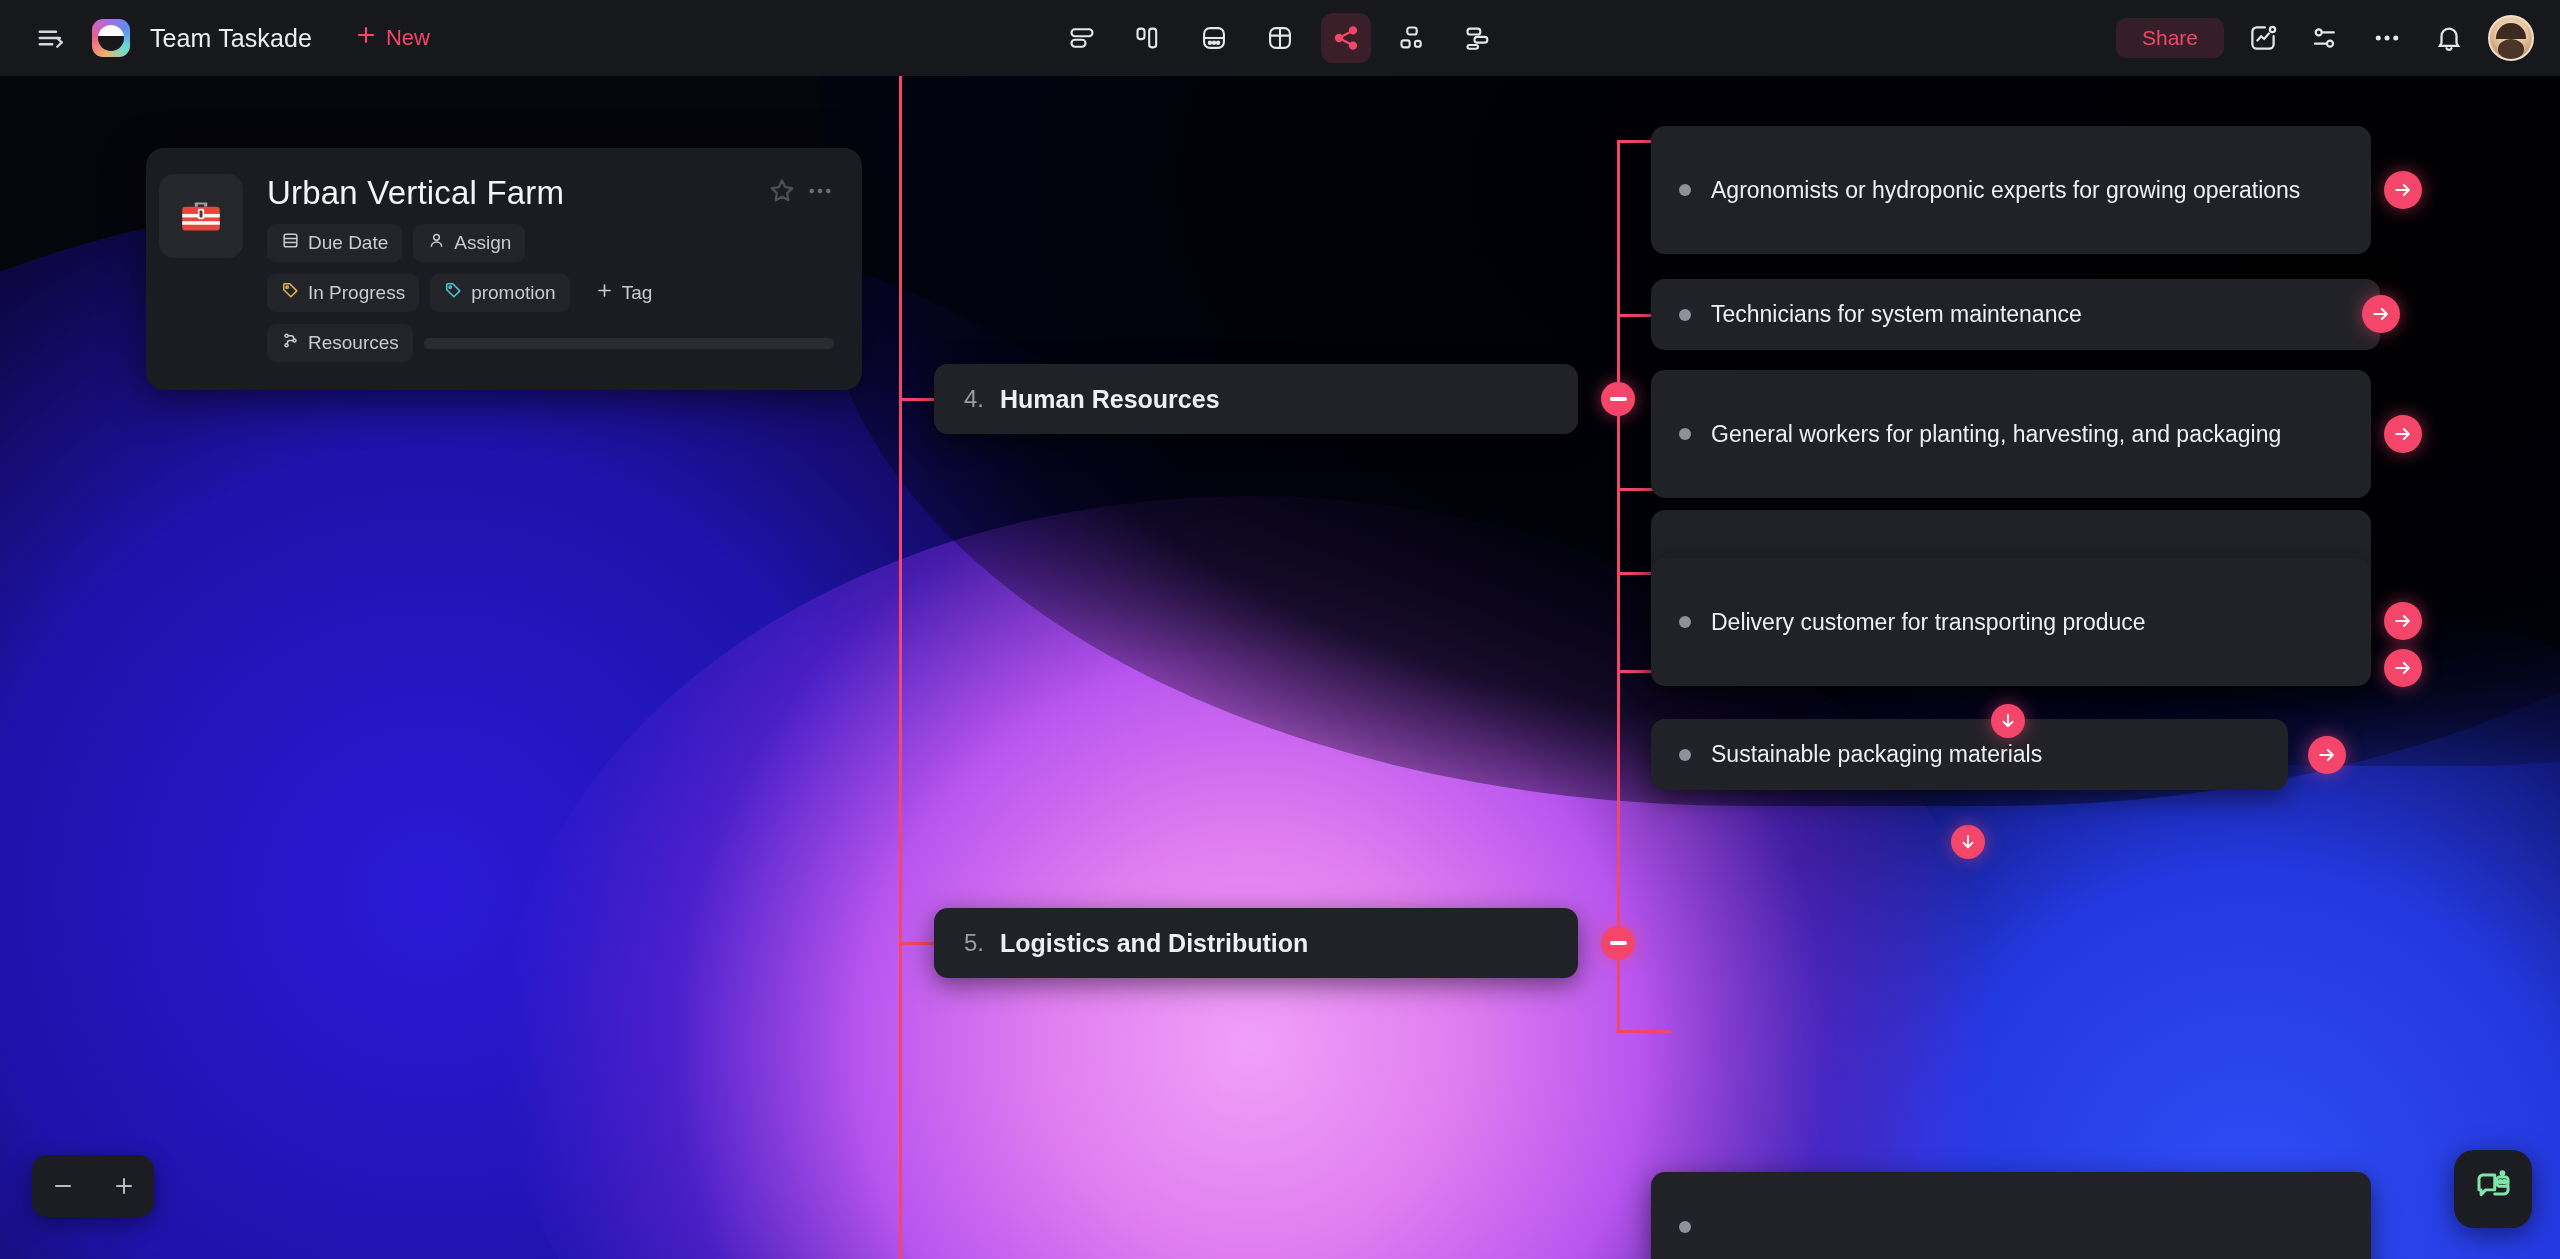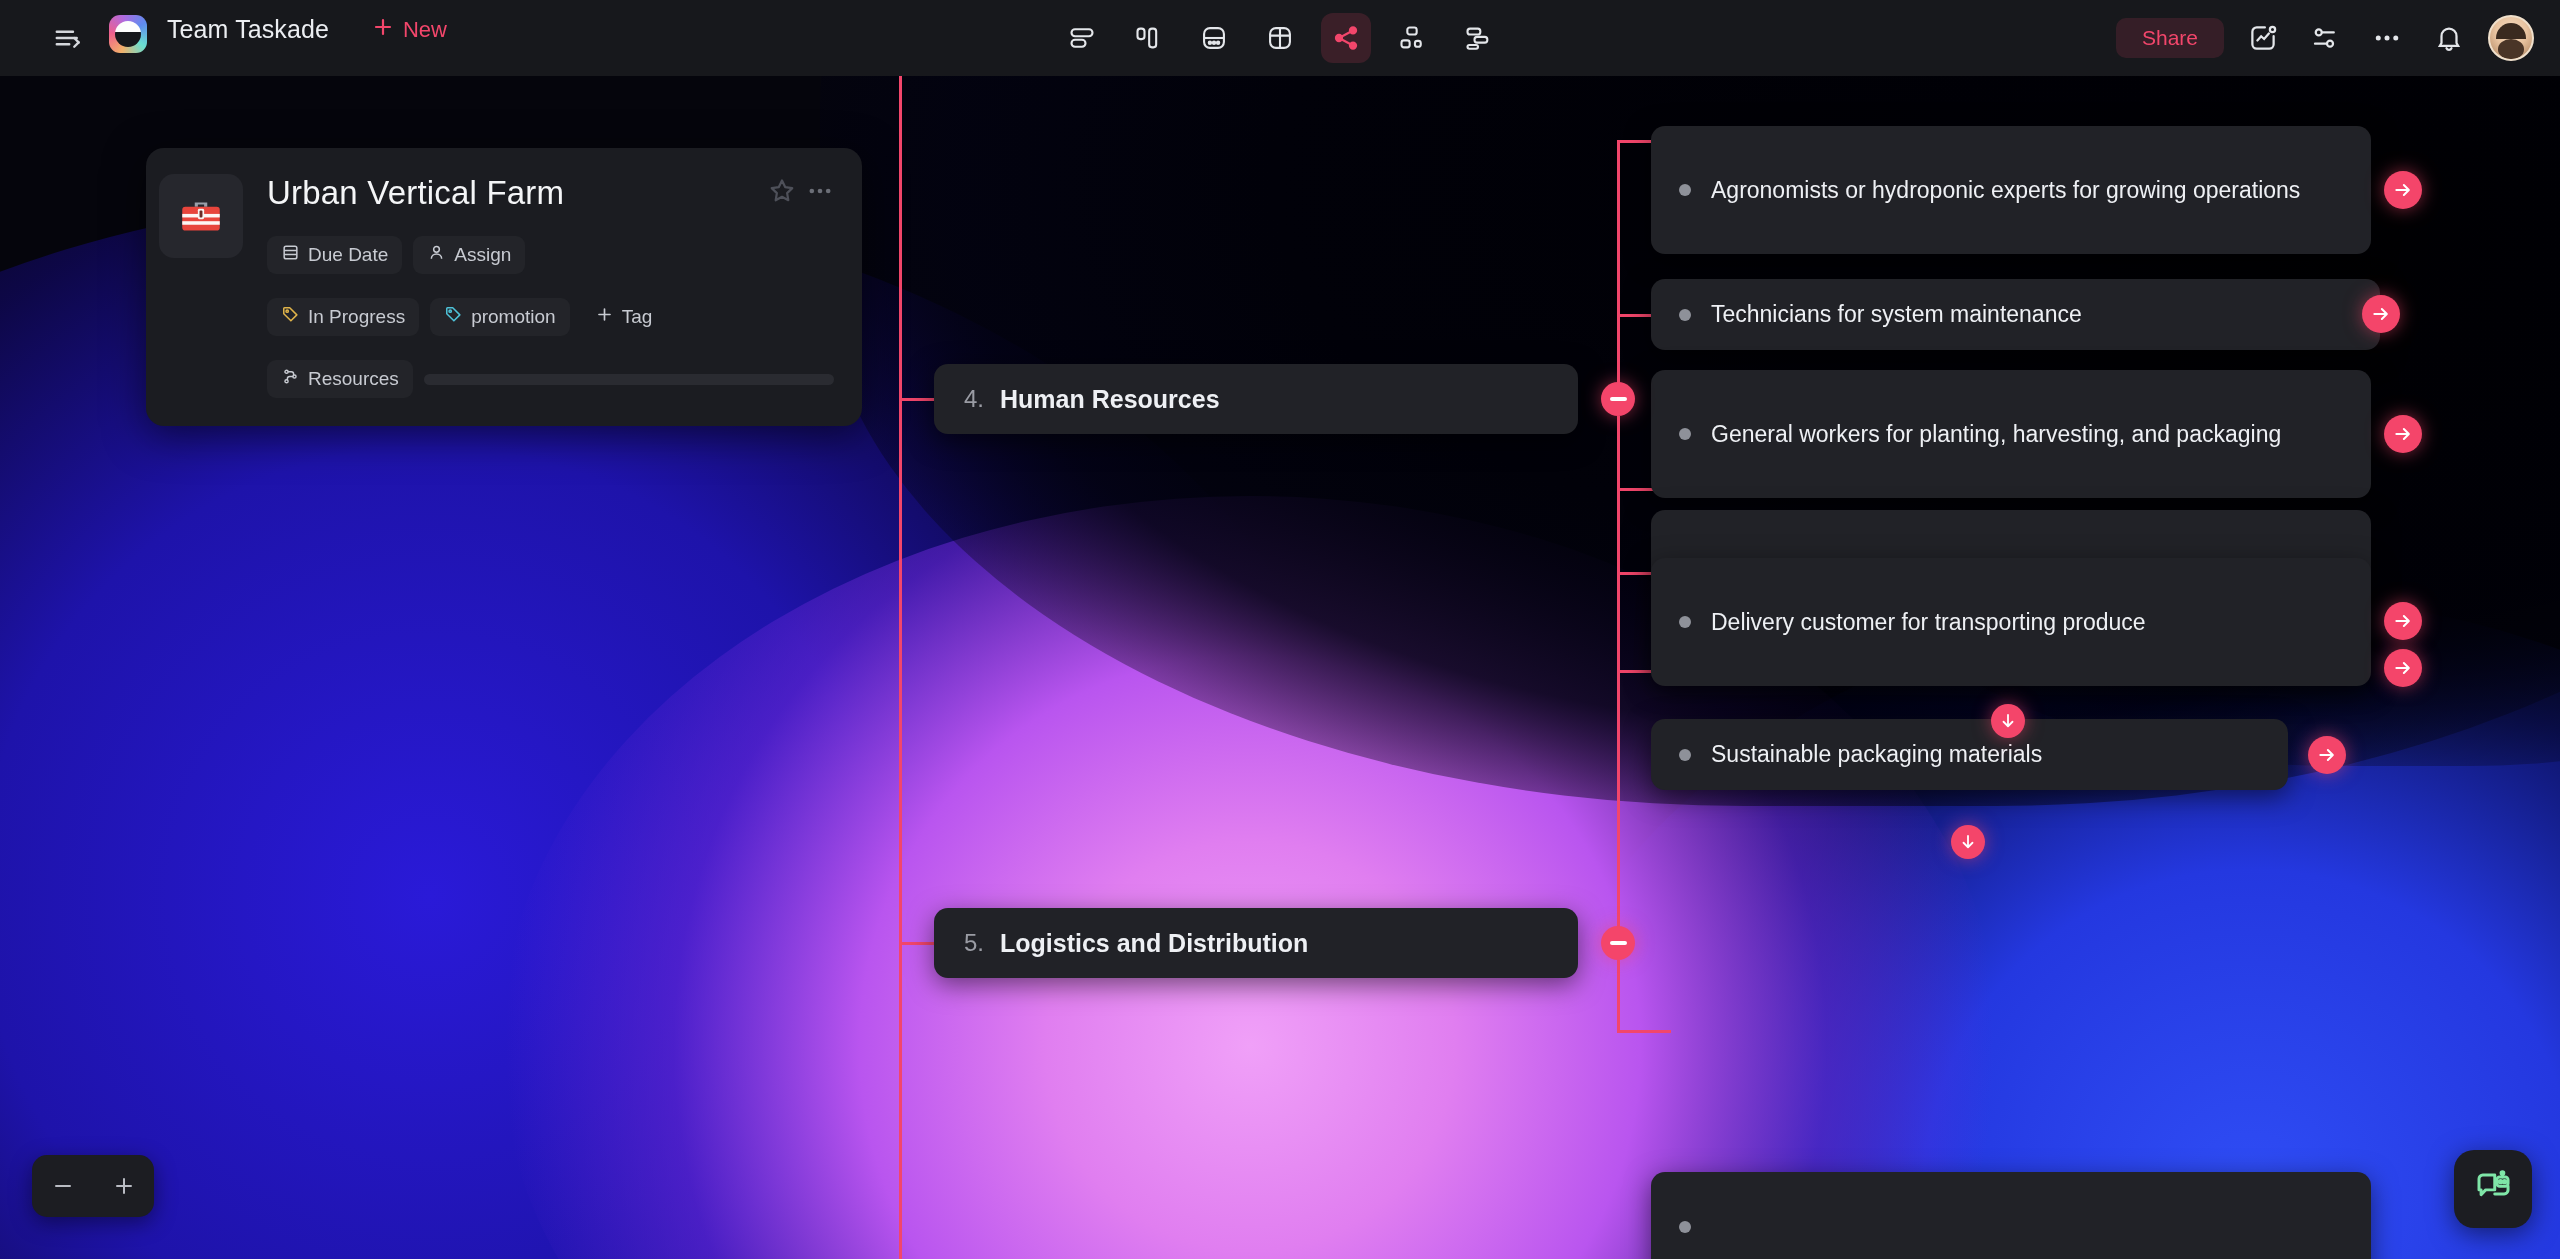--- a/index.html
+++ b/index.html
@@ -40,21 +40,21 @@
     background:radial-gradient(ellipse at 50% 50%, #000003 0%, rgba(0,0,6,0.92) 48%, rgba(1,2,18,0) 80%);
   }
 
   
   #header {
     position:absolute; left:0; top:0; width:2560px; height:76px;
     background:#17181c;
     display:flex; align-items:center;
     z-index:60;
   }
-  .hdr-left { display:flex; align-items:flex-start; gap:4px; padding-left:45px; }
+  .hdr-left { display:flex; align-items:center; gap:4px; padding-left:28px; }
   .icon-btn {
     width:46px; height:46px; border-radius:9px;
     display:flex; align-items:center; justify-content:center;
     color:#d5d7dc;
   }
   .hdr-logo {
     width:38px; height:38px; border-radius:11px; margin-left:14px;
     background:conic-gradient(from 200deg, #f2b06a, #ef5f8c, #b06adf, #5f8cf0, #6adfd0, #f2b06a);
     display:flex; align-items:center; justify-content:center;
   }
@@ -116,21 +116,21 @@
   .proj-emoji-box {
     width:84px; height:84px; border-radius:15px; background:#26272d;
     display:flex; align-items:center; justify-content:center; flex:0 0 auto;
   }
   .proj-body { flex:1; min-width:0; }
   .proj-title-row { display:flex; align-items:center; gap:10px; }
   .proj-title {
     font-size:33px; color:#f4f5f7; font-weight:400; letter-spacing:.2px;
     flex:1; white-space:nowrap;
   }
-  .proj-chiprow { display:flex; flex-wrap:wrap; gap:11px; margin-top:24px; align-items:center; }
+  .proj-chiprow { display:flex; flex-wrap:wrap; gap:11px; margin-top:12px; align-items:center; }
   .chip {
     display:inline-flex; align-items:center; gap:8px;
     padding:7px 14px; border-radius:9px;
     background:#232429; color:#c8cbd2; font-size:19px;
     white-space:nowrap;
   }
   .chip.plain { background:transparent; }
   .autobar {
     flex:1; min-width:60px; height:11px; border-radius:7px;
     background:#2a2b31;

